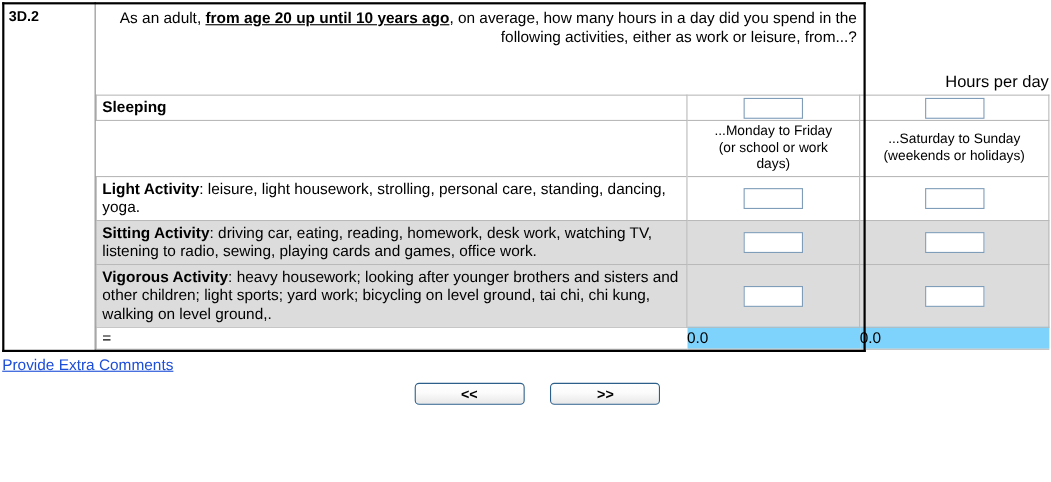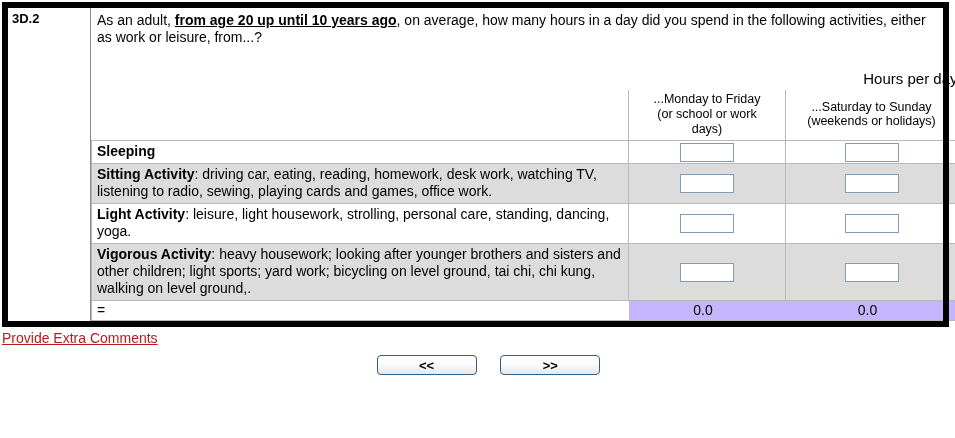--- a/index.html
+++ b/index.html
@@ -11,23 +11,23 @@
     width: 955px;
     height: 438px;
     font-family: "Liberation Sans", sans-serif;
     font-size: 13.5px;
     color: #000000;
     overflow: hidden;
   }
 
   
   .q-frame {
-    width: 947px;
+    width: 785px;
     margin: 2px 0 0 2px;
-    border: 6px solid #000000;
+    border: 2px solid #000000;
     border-collapse: collapse;
     table-layout: fixed;
     background: #ffffff;
   }
   .q-frame > tbody > tr > td {
     border: 1px solid #8a8a8a;
     vertical-align: top;
     padding: 0;
   }
   .qnum-cell {
@@ -39,20 +39,21 @@
   }
   .qbody-cell {
     padding: 0 !important;
   }
 
   
   .stem {
     padding: 4px 6px 2px 6px;
     line-height: 1.22;
     font-size: 14px;
+    text-align: right;
   }
   .stem b {
     font-weight: bold;
     text-decoration: underline;
   }
 
   
   .grid {
     width: 100%;
     border-collapse: collapse;
@@ -122,31 +123,31 @@
   .tot-eq {
     border: 1px solid #b9b9b9;
     border-right: none;
     padding: 1px 5px 2px 5px !important;
     font-size: 14px;
     background: #ffffff;
   }
   .tot-val {
     border-top: 1px solid #b9b9b9;
     border-bottom: 1px solid #b9b9b9;
-    text-align: center;
+    text-align: left;
     padding: 1px 8px 2px 0 !important;
     font-size: 14px;
-    background: #c4b5fd;
+    background: #7dd3fc;
   }
 
   
   .comments-link {
     display: inline-block;
     margin: 3px 0 0 2px;
-    color: #b91c1c;
+    color: #1d4ed8;
     text-decoration: underline;
     font-size: 14px;
     cursor: pointer;
   }
   .navbar {
     text-align: center;
     margin-top: 9px;
     padding-left: 22px;
   }
   .navbtn {
@@ -187,58 +188,58 @@
             <col class="col-inputB">
           </colgroup>
           <tbody>
 
             <tr>
               <td class="spacer-head"></td>
               <td class="hours-title" colspan="2">Hours per day</td>
             </tr>
 
             <tr>
+              <td class="act-cell"><b>Sleeping</b><span></span></td>
+              <td class="in-cell">
+                <input class="numbox" type="text" value="" style="">
+              </td>
+              <td class="in-cell">
+                <input class="numbox" type="text" value="" style="">
+              </td>
+            </tr>
+
+            <tr>
               <td class="spacer-head"></td>
               <td class="colhead">
                 <div>...Monday to Friday</div>
                 <div>(or school or work</div>
                 <div>days)</div>
               </td>
               <td class="colhead">
                 <div>...Saturday to Sunday</div>
                 <div>(weekends or holidays)</div>
               </td>
             </tr>
 
             <tr>
-              <td class="act-cell"><b>Sleeping</b><span></span></td>
+              <td class="act-cell"><b>Light Activity</b><span>: leisure, light housework, strolling, personal care, standing, dancing, yoga.</span></td>
               <td class="in-cell">
                 <input class="numbox" type="text" value="" style="">
               </td>
               <td class="in-cell">
                 <input class="numbox" type="text" value="" style="">
               </td>
             </tr>
 
             <tr>
               <td class="act-cell shaded"><b>Sitting Activity</b><span>: driving car, eating, reading, homework, desk work, watching TV, listening to radio, sewing, playing cards and games, office work.</span></td>
               <td class="in-cell shaded">
                 <input class="numbox" type="text" value="" style="">
               </td>
               <td class="in-cell shaded">
-                <input class="numbox" type="text" value="" style="">
-              </td>
-            </tr>
-
-            <tr>
-              <td class="act-cell"><b>Light Activity</b><span>: leisure, light housework, strolling, personal care, standing, dancing, yoga.</span></td>
-              <td class="in-cell">
-                <input class="numbox" type="text" value="" style="">
-              </td>
-              <td class="in-cell">
                 <input class="numbox" type="text" value="" style="">
               </td>
             </tr>
 
             <tr>
               <td class="act-cell shaded"><b>Vigorous Activity</b><span>: heavy housework; looking after younger brothers and sisters and other children; light sports; yard work; bicycling on level ground, tai chi, chi kung, walking on level ground,.</span></td>
               <td class="in-cell shaded">
                 <input class="numbox" type="text" value="" style="">
               </td>
               <td class="in-cell shaded">

